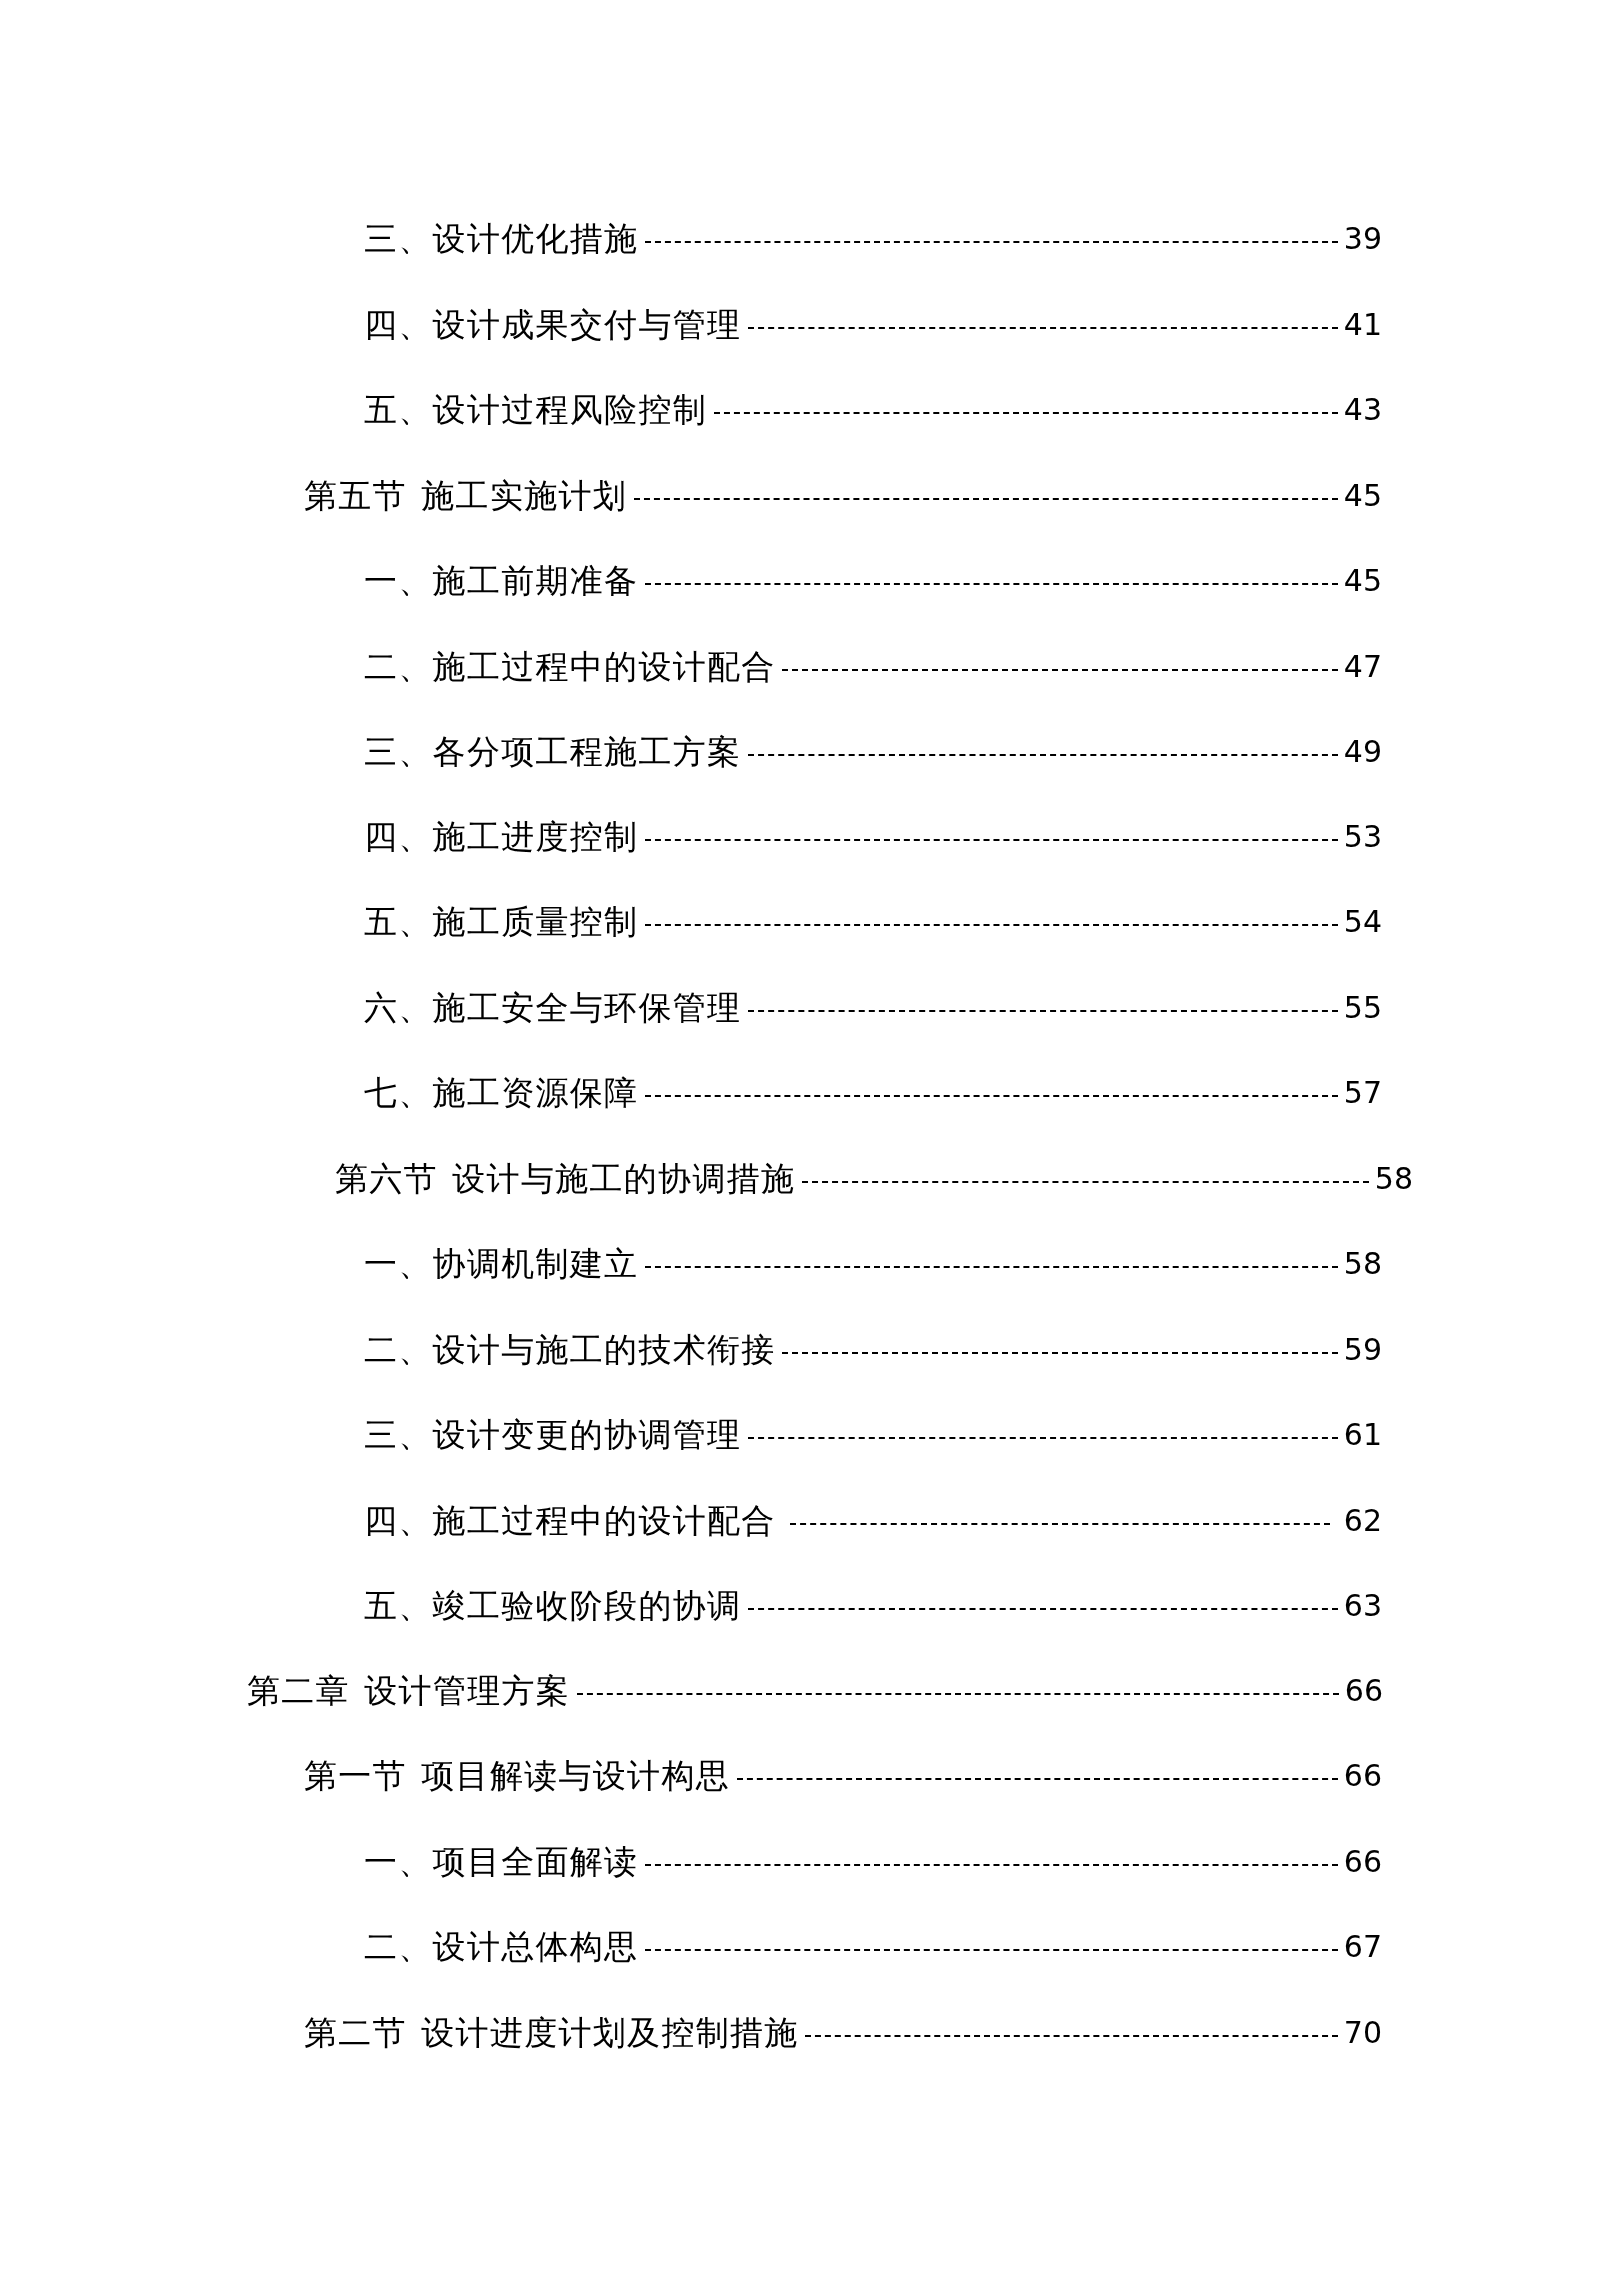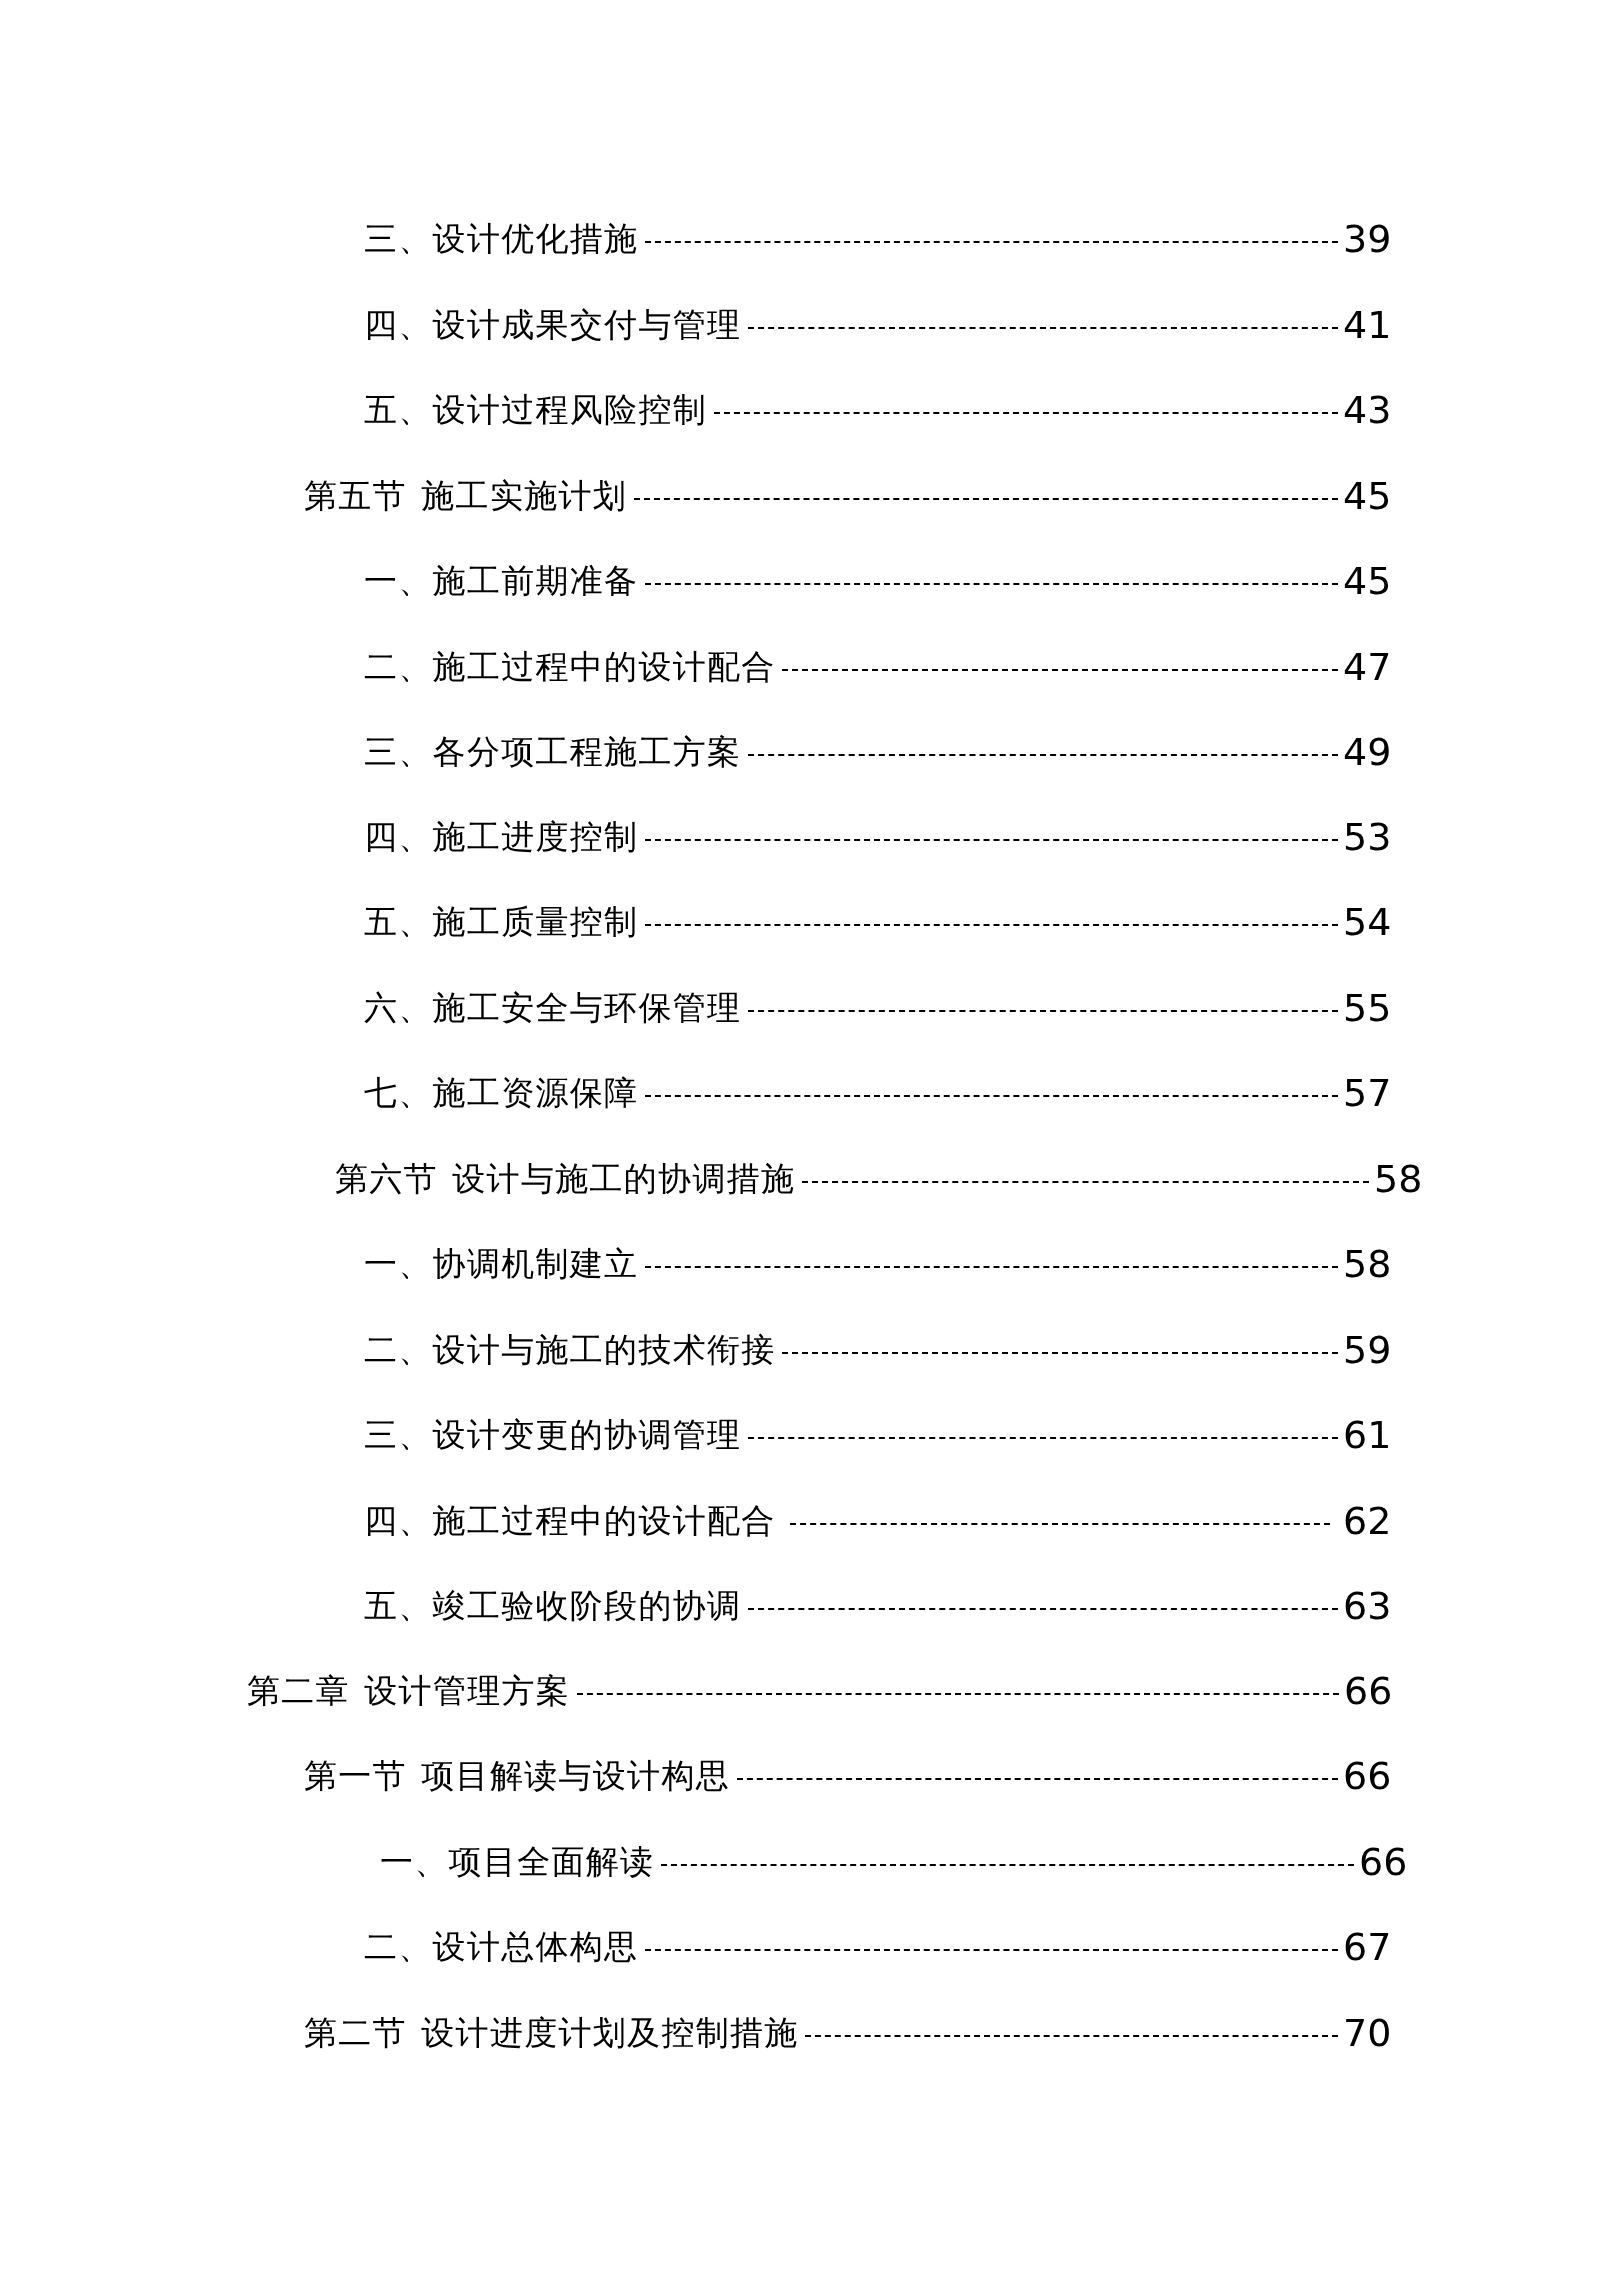--- a/index.html
+++ b/index.html
@@ -11,21 +11,21 @@
   .toc-row.l1 { left: 247px; }
   .toc-row.l2 { left: 304px; }
   .toc-row.l3 { left: 364px; }
   .toc-title { flex: 0 0 auto; letter-spacing: 1.3px; }
   .toc-title .prefix { margin-right: 0; }
   .toc-title .gap { display: inline-block; width: 14.4px; }
   .toc-leader { flex: 1 1 auto; overflow: hidden; height: 52px; margin: 0 5.2px 0 6.5px;
                 position: relative; }
   .toc-leader::before { content: ""; position: absolute; left: 0; right: 0; top: 28px;
                 border-top: 2.6px dashed #000; }
-  .toc-page { flex: 0 0 auto; font-family: "DejaVu Sans", sans-serif; font-size: 38px;
+  .toc-page { flex: 0 0 auto; font-family: "DejaVu Sans", sans-serif; font-size: 30px;
               width: 39px; text-align: right; }
 </style>
 </head>
 <body>
 
 <div id="toc">
     <div class="toc-row l3" style="top: 213px; width: 1018px;">
       <span class="toc-title"><span class="prefix">三、</span><span>设计优化措施</span></span>
       <span class="toc-leader"></span>
       <span class="toc-page">39</span>
@@ -113,21 +113,21 @@
     <div class="toc-row l1" style="top: 1665px; width: 1136px;">
       <span class="toc-title"><span class="prefix">第二章</span><span class="gap"></span><span>设计管理方案</span></span>
       <span class="toc-leader"></span>
       <span class="toc-page">66</span>
     </div>
     <div class="toc-row l2" style="top: 1750px; width: 1078px;">
       <span class="toc-title"><span class="prefix">第一节</span><span class="gap"></span><span>项目解读与设计构思</span></span>
       <span class="toc-leader"></span>
       <span class="toc-page">66</span>
     </div>
-    <div class="toc-row l3" style="top: 1836px; width: 1018px; margin-left: 16px;">
+    <div class="toc-row l3" style="top: 1836px; width: 1018px;">
       <span class="toc-title"><span class="prefix">一、</span><span>项目全面解读</span></span>
       <span class="toc-leader"></span>
       <span class="toc-page">66</span>
     </div>
     <div class="toc-row l3" style="top: 1921px; width: 1018px;">
       <span class="toc-title"><span class="prefix">二、</span><span>设计总体构思</span></span>
       <span class="toc-leader"></span>
       <span class="toc-page">67</span>
     </div>
     <div class="toc-row l2" style="top: 2007px; width: 1078px;">

